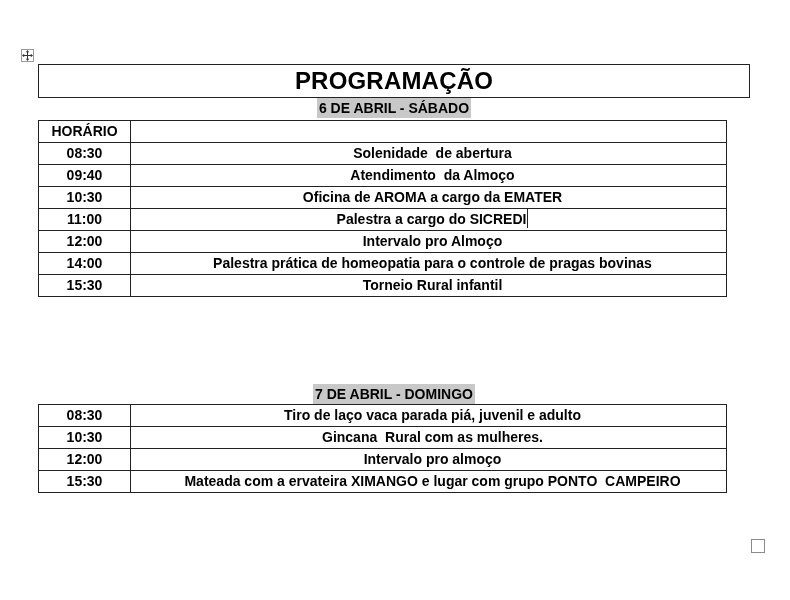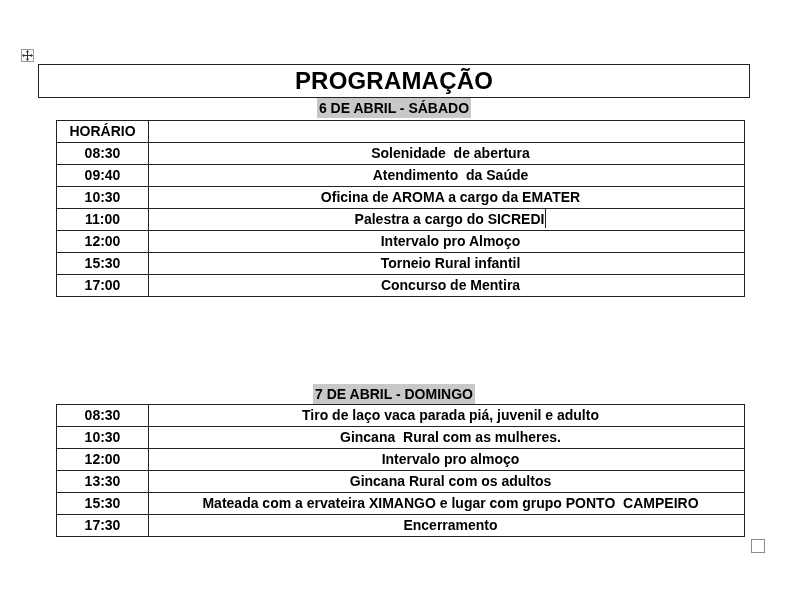--- a/index.html
+++ b/index.html
@@ -48,21 +48,21 @@
     }
     .date-bar span {
       background: #c8c8c8;
       font-weight: bold;
       font-size: 14px;
       padding: 1px 2px;
       line-height: 18px;
     }
     table.sched {
       position: absolute;
-      left: 56px;
+      left: 38px;
       width: 689px;
       border-collapse: collapse;
       table-layout: fixed;
     }
     table.sched td {
       border: 1.3px solid #222;
       font-weight: bold;
       font-size: 14px;
       height: 21px;
       padding: 0;
@@ -114,41 +114,41 @@
       <tr>
     <td class="time">HORÁRIO</td>
     <td class="desc"></td>
   </tr>
   <tr>
     <td class="time">08:30</td>
     <td class="desc">Solenidade  de abertura</td>
   </tr>
   <tr>
     <td class="time">09:40</td>
-    <td class="desc">Atendimento  da Saúde</td>
+    <td class="desc">Atendimento  da Almoço</td>
   </tr>
   <tr>
     <td class="time">10:30</td>
     <td class="desc">Oficina de AROMA a cargo da EMATER</td>
   </tr>
   <tr>
     <td class="time">11:00</td>
     <td class="desc"><span>Palestra a cargo do SICREDI</span><span class="cursor-box"></span></td>
   </tr>
   <tr>
     <td class="time">12:00</td>
     <td class="desc">Intervalo pro Almoço</td>
   </tr>
   <tr>
+    <td class="time">14:00</td>
+    <td class="desc">Palestra prática de homeopatia para o controle de pragas bovinas</td>
+  </tr>
+  <tr>
     <td class="time">15:30</td>
     <td class="desc">Torneio Rural infantil</td>
-  </tr>
-  <tr>
-    <td class="time">17:00</td>
-    <td class="desc">Concurso de Mentira</td>
   </tr>
 </tbody>
   </table>
 
 <div class="date-bar" style="top:382px;align-items:flex-end;">
   <span>7 DE ABRIL - DOMINGO</span>
 </div>
 
 <table class="sched" style="top:404px;">
   <tbody>
@@ -158,29 +158,21 @@
   </tr>
   <tr>
     <td class="time">10:30</td>
     <td class="desc">Gincana  Rural com as mulheres.</td>
   </tr>
   <tr>
     <td class="time">12:00</td>
     <td class="desc">Intervalo pro almoço</td>
   </tr>
   <tr>
-    <td class="time">13:30</td>
-    <td class="desc">Gincana Rural com os adultos</td>
-  </tr>
-  <tr>
     <td class="time">15:30</td>
     <td class="desc">Mateada com a ervateira XIMANGO e lugar com grupo PONTO  CAMPEIRO</td>
-  </tr>
-  <tr>
-    <td class="time">17:30</td>
-    <td class="desc">Encerramento</td>
   </tr>
 </tbody>
   </table>
 
 <div class="resize-handle">
   <span></span>
 </div>
 
 </body></html>

